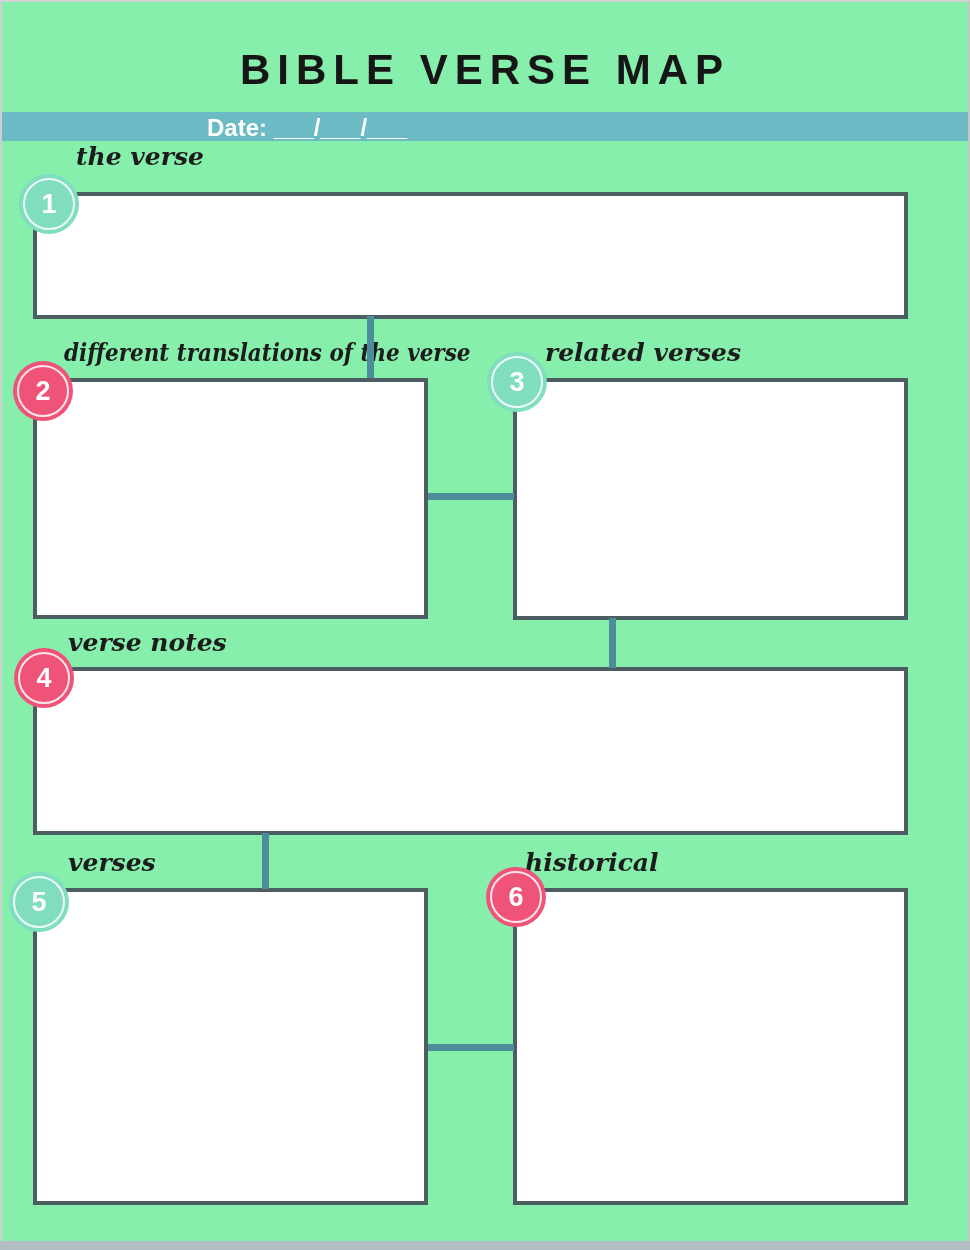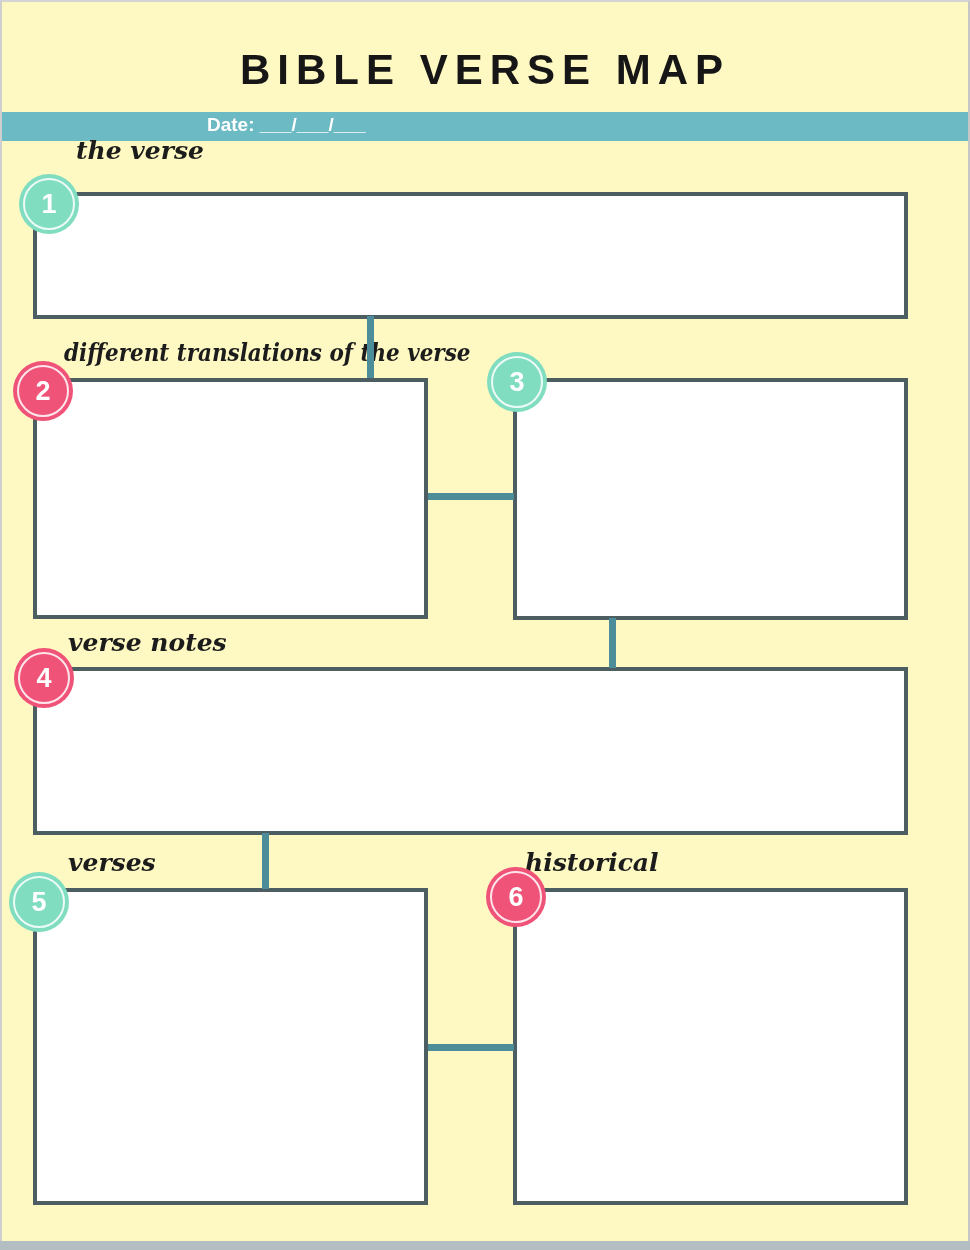--- a/index.html
+++ b/index.html
@@ -3,52 +3,52 @@
 <meta charset="utf-8">
 <style>
   html,body{margin:0;padding:0;}
   body{
     width:970px;height:1250px;
     background:#ffffff;
     font-family:"Liberation Sans", sans-serif;
     position:relative;
     overflow:hidden;
   }
-  .page{position:absolute;inset:0;background:#fef9c3;}
+  .page{position:absolute;inset:0;background:#86efac;}
   .frame{position:absolute;inset:0;border-left:2px solid #cfcfcf;border-right:2px solid #c6c6c6;border-top:2px solid #d4d4d4;pointer-events:none;z-index:50;}
   .bottom-strip{position:absolute;left:0;right:0;bottom:0;height:9px;background:#b2bec2;z-index:51;}
 
   
   .title{
     position:absolute;top:46px;left:0;width:100%;
     text-align:center;margin:0;
     font-size:42px;font-weight:700;letter-spacing:7px;
     color:#161616;font-family:"Liberation Sans", sans-serif;
   }
 
   
   .band{
     position:absolute;top:112px;left:2px;right:2px;height:29px;
     background:#6bbac4;color:#ffffff;
-    font-size:19px;font-weight:700;
+    font-size:24px;font-weight:700;
   }
   .band .field{position:absolute;top:2px;white-space:nowrap;}
   .band .field-date{left:205px;}
   .band .field-verse{left:497px;}
   .band .blank{font-weight:700;letter-spacing:0;}
 
   
   .script-label{
     position:absolute;
     font-family:"DejaVu Serif", serif;
     font-style:italic;font-weight:700;
     font-size:25px;color:#1c1c1c;
     white-space:nowrap;
   }
-  .lbl-1{left:76px;top:136px;}
+  .lbl-1{left:76px;top:142px;}
   .lbl-2{left:64px;top:338px;transform:scaleX(.86);transform-origin:left center;}
   .lbl-3{left:545px;top:338px;}
   .lbl-4{left:68px;top:628px;}
   .lbl-5{left:68px;top:848px;}
   .lbl-6{left:525px;top:848px;}
 
   
   .field-box{
     position:absolute;background:#ffffff;
     border:4px solid #4d5e63;box-sizing:border-box;
@@ -124,20 +124,21 @@
   <div class="num-circle mint c-1">
       <span class="num">1</span>
     </div>
 
   <div class="script-label lbl-2">different translations of the verse</div>
   <div class="field-box box-2"></div>
   <div class="num-circle pink c-2">
       <span class="num">2</span>
     </div>
 
+  <div class="script-label lbl-3">related verses</div>
   <div class="field-box box-3"></div>
   <div class="num-circle mint c-3">
       <span class="num">3</span>
     </div>
 
   <div class="script-label lbl-4">verse notes</div>
   <div class="field-box box-4"></div>
   <div class="num-circle pink c-4">
       <span class="num">4</span>
     </div>

